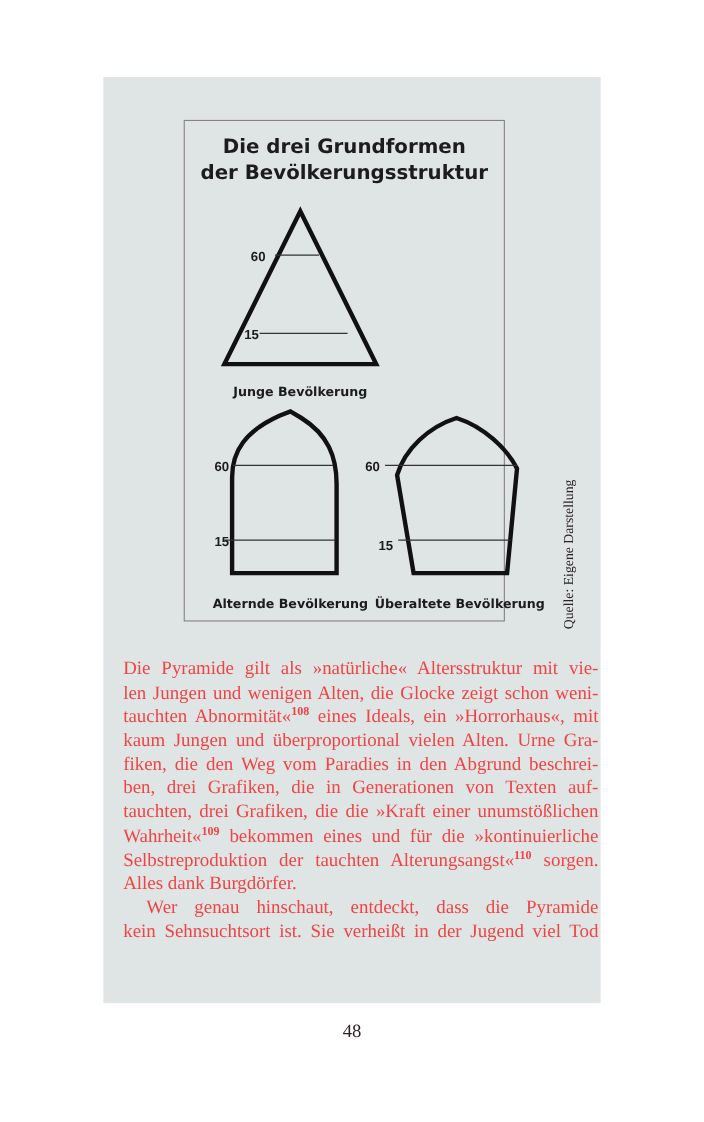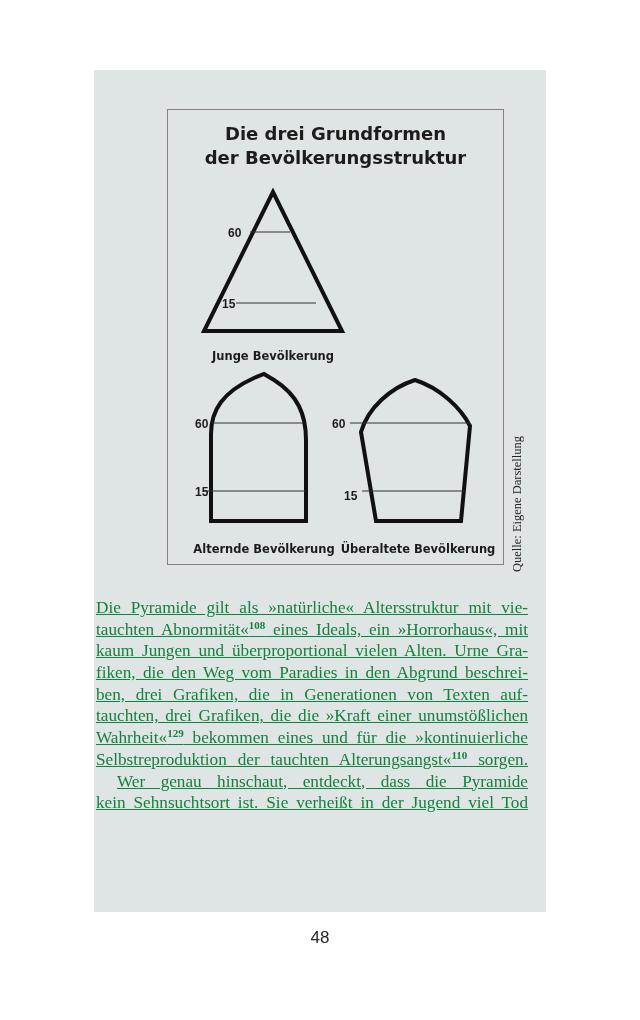--- a/index.html
+++ b/index.html
@@ -1,29 +1,29 @@
 <!DOCTYPE html>
 <html><head>
 <meta charset="utf-8">
 <style>
   html, body { margin:0; padding:0; }
   body { width:640px; height:1020px; background:#ffffff; position:relative; overflow:hidden; }
   .panel { position:absolute; left:94px; top:70px; width:452px; height:842px; background:#dfe5e4; }
-  .frame { position:absolute; left:167px; top:109px; width:337px; height:456px; border:1px solid #8a7f80; background:#dfe5e4; box-sizing:border-box; }
+  .frame { position:absolute; left:167px; top:109px; width:292px; height:456px; border:1px solid #8a7f80; background:#dfe5e4; box-sizing:border-box; }
   .fig-title { position:absolute; left:0; top:12px; width:100%; text-align:center; font-family:"DejaVu Sans", sans-serif; font-weight:bold; font-size:18px; line-height:24px; color:#1c1c1c; }
   .fig-svg { position:absolute; left:0; top:0; }
   .cap { font-family:"DejaVu Sans", sans-serif; font-weight:bold; font-size:11.5px; fill:#1c1c1c; }
   .tick { font-family:"Liberation Sans", sans-serif; font-weight:bold; font-size:12px; fill:#1c1c1c; }
   .source { position:absolute; left:510px; top:572px; transform-origin:0 0; transform:rotate(-90deg); font-family:"Liberation Serif", serif; font-size:12.5px; color:#2a2224; white-space:nowrap; }
-  .body-text { position:absolute; left:96px; top:597px; width:432px; font-family:"Liberation Serif", serif; font-size:17.2px; line-height:21.7px; color:#15803d;text-decoration:underline; }
+  .body-text { position:absolute; left:112px; top:597px; width:432px; font-family:"Liberation Serif", serif; font-size:17.2px; line-height:21.7px; color:#ef4444; }
   .line { display:block; text-align:justify; text-align-last:justify; white-space:nowrap; height:21.7px; }
   .line.last { text-align-last:left; }
   .line.indent { padding-left:21px; }
   sup { font-size:11px; line-height:0; vertical-align:6px; font-weight:bold; }
-  .page-num { position:absolute; left:0; top:928px; width:640px; text-align:center; font-family:Liberation Sans, sans-serif; font-size:17px; color:#2a2224; }
+  .page-num { position:absolute; left:0; top:928px; width:640px; text-align:center; font-family:Liberation Serif, serif; font-size:17px; color:#2a2224; }
 </style>
 </head>
 <body>
 
 <div class="panel"></div>
 
 <div class="frame">
   <div class="fig-title">
     <div>Die drei Grundformen</div>
     <div>der Bevölkerungsstruktur</div>
@@ -57,24 +57,26 @@
       <text class="tick" x="176" y="390">15</text>
       <text class="cap" x="250" y="443" text-anchor="middle">Überaltete Bevölkerung</text>
     </g>
   </svg>
 </div>
 
 <div class="source">Quelle: Eigene Darstellung</div>
 
 <div class="body-text">
   <span class="line">Die Pyramide gilt als »natürliche« Altersstruktur mit vie-</span>
+  <span class="line">len Jungen und wenigen Alten, die Glocke zeigt schon weni-</span>
   <span class="line"><span>tauchten Abnormität«</span><sup>108</sup><span> eines Ideals, ein »Horrorhaus«, mit</span></span>
   <span class="line">kaum Jungen und überproportional vielen Alten. Urne Gra-</span>
   <span class="line">fiken, die den Weg vom Paradies in den Abgrund beschrei-</span>
   <span class="line">ben, drei Grafiken, die in Generationen von Texten auf-</span>
   <span class="line">tauchten, drei Grafiken, die die »Kraft einer unumstößlichen</span>
-  <span class="line"><span>Wahrheit«</span><sup>129</sup><span> bekommen eines und für die »kontinuierliche</span></span>
+  <span class="line"><span>Wahrheit«</span><sup>109</sup><span> bekommen eines und für die »kontinuierliche</span></span>
   <span class="line"><span>Selbstreproduktion der tauchten Alterungsangst«</span><sup>110</sup><span> sorgen.</span></span>
+  <span class="line last">Alles dank Burgdörfer.</span>
   <span class="line indent">Wer genau hinschaut, entdeckt, dass die Pyramide</span>
   <span class="line">kein Sehnsuchtsort ist. Sie verheißt in der Jugend viel Tod</span>
 </div>
 
 <div class="page-num">48</div>
 
 </body></html>

